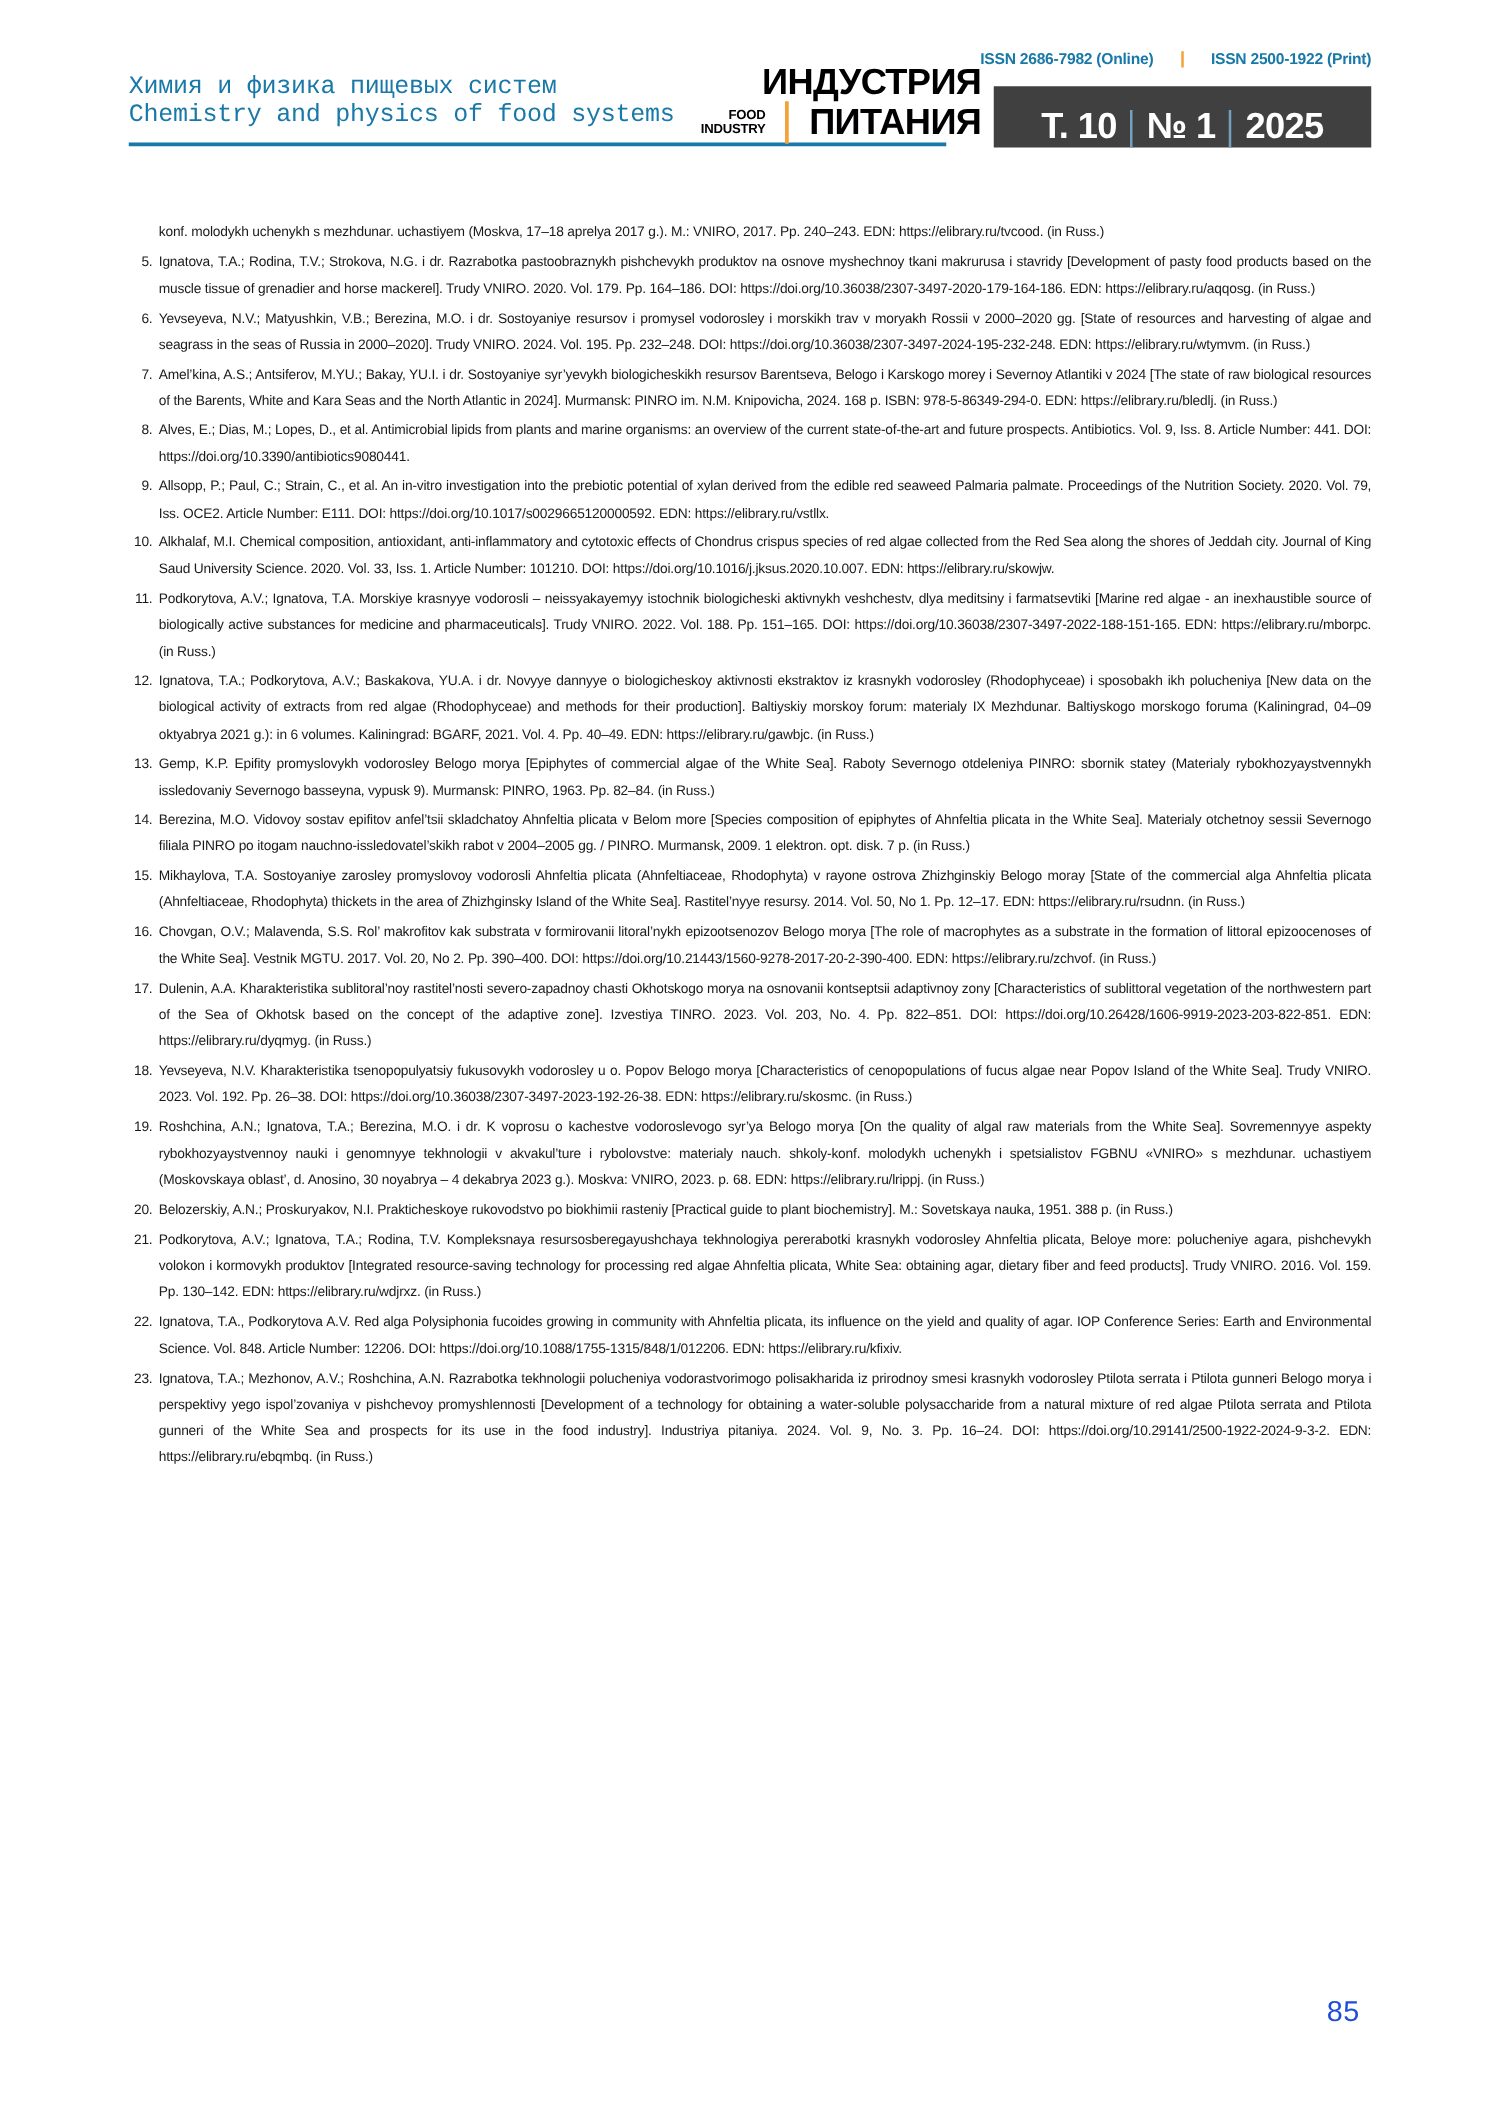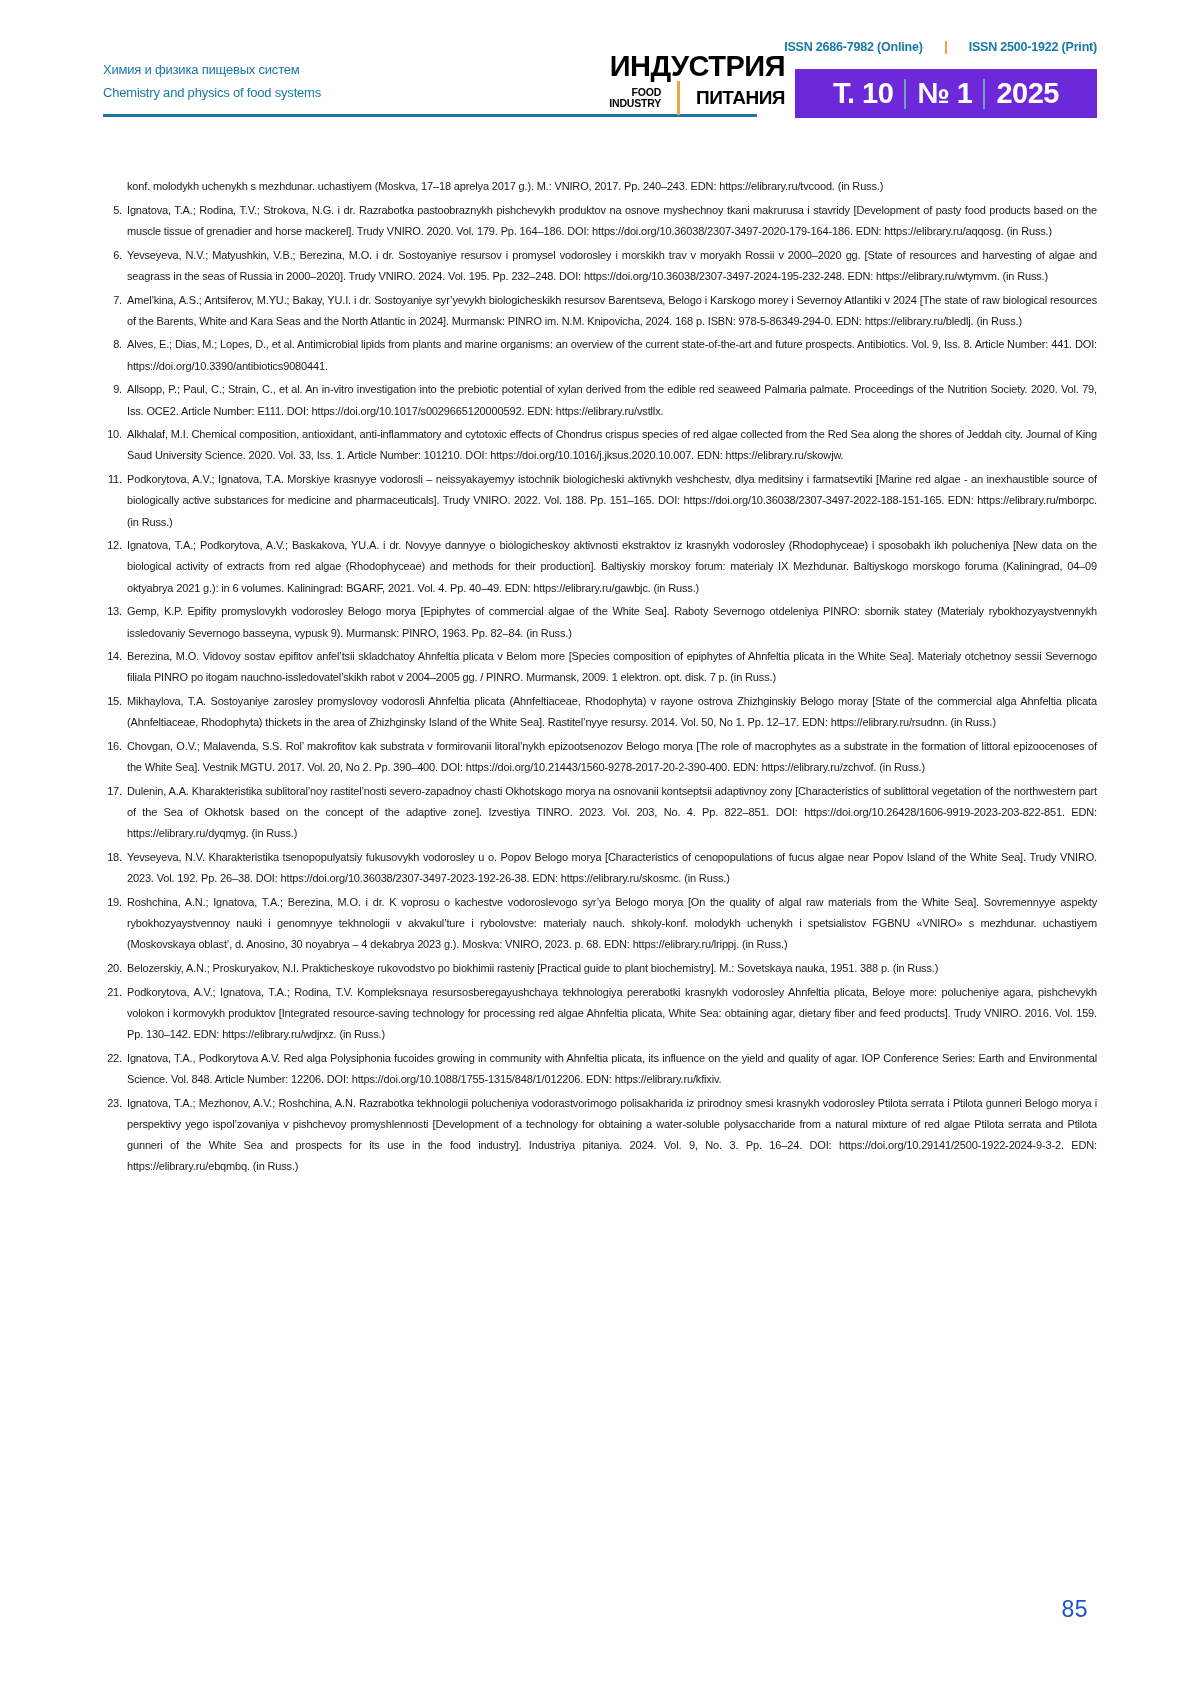--- a/index.html
+++ b/index.html
@@ -13,22 +13,23 @@
   
   .issn-line{
     position:absolute;top:40px;right:103px;
     display:flex;align-items:center;gap:22px;
     color:#1878a8;font-size:12.5px;font-weight:700;letter-spacing:-0.2px;
     white-space:nowrap;
   }
   .issn-divider{width:2px;height:13px;background:#f2a33c;display:inline-block;}
   .rubric{
     position:absolute;left:103px;top:59px;
-    color:#1878a8;font-size:13px;line-height:22.5px;font-weight:500;
+    color:#1878a8;font-size:20px;line-height:22.5px;font-weight:500;
     letter-spacing:-0.2px;
+    font-family:Liberation Mono, monospace;
   }
   .header-rule{
     position:absolute;left:103px;top:114px;width:654px;height:3px;
     background:#1878a8;
   }
   .logo{
     position:absolute;top:51px;right:415px;
     color:#000000;text-align:right;white-space:nowrap;
   }
   .logo-top{
@@ -36,25 +37,25 @@
   }
   .logo-bottom{
     display:flex;align-items:center;justify-content:flex-end;gap:16px;
     line-height:30px;
   }
   .logo-sub{
     font-size:10.5px;font-weight:700;line-height:11px;text-align:right;
     letter-spacing:-0.2px;
   }
   .logo-divider{width:3px;height:34px;background:#f2a33c;display:inline-block;}
-  .logo-bottom-title{font-size:19px;font-weight:700;letter-spacing:-0.5px;}
+  .logo-bottom-title{font-size:29px;font-weight:700;letter-spacing:-0.5px;}
   .issue-box{
     position:absolute;left:795px;top:69px;width:302px;height:49px;
-    background:#6d28d9;color:#ffffff;
-    display:flex;align-items:center;justify-content:center;gap:11px;
+    background:#404040;color:#ffffff;
+    display:flex;align-items:flex-end;justify-content:center;gap:11px;
     font-size:29px;font-weight:700;letter-spacing:-0.5px;white-space:nowrap;
   }
   .issue-divider{width:2px;height:30px;background:#74a0bd;display:inline-block;}
   
   .ref-list{
     position:absolute;left:103px;top:176px;width:994px;
     color:#1a1a1a;font-size:11px;line-height:21.2px;
     letter-spacing:-0.15px;
   }
   .ref-item{

